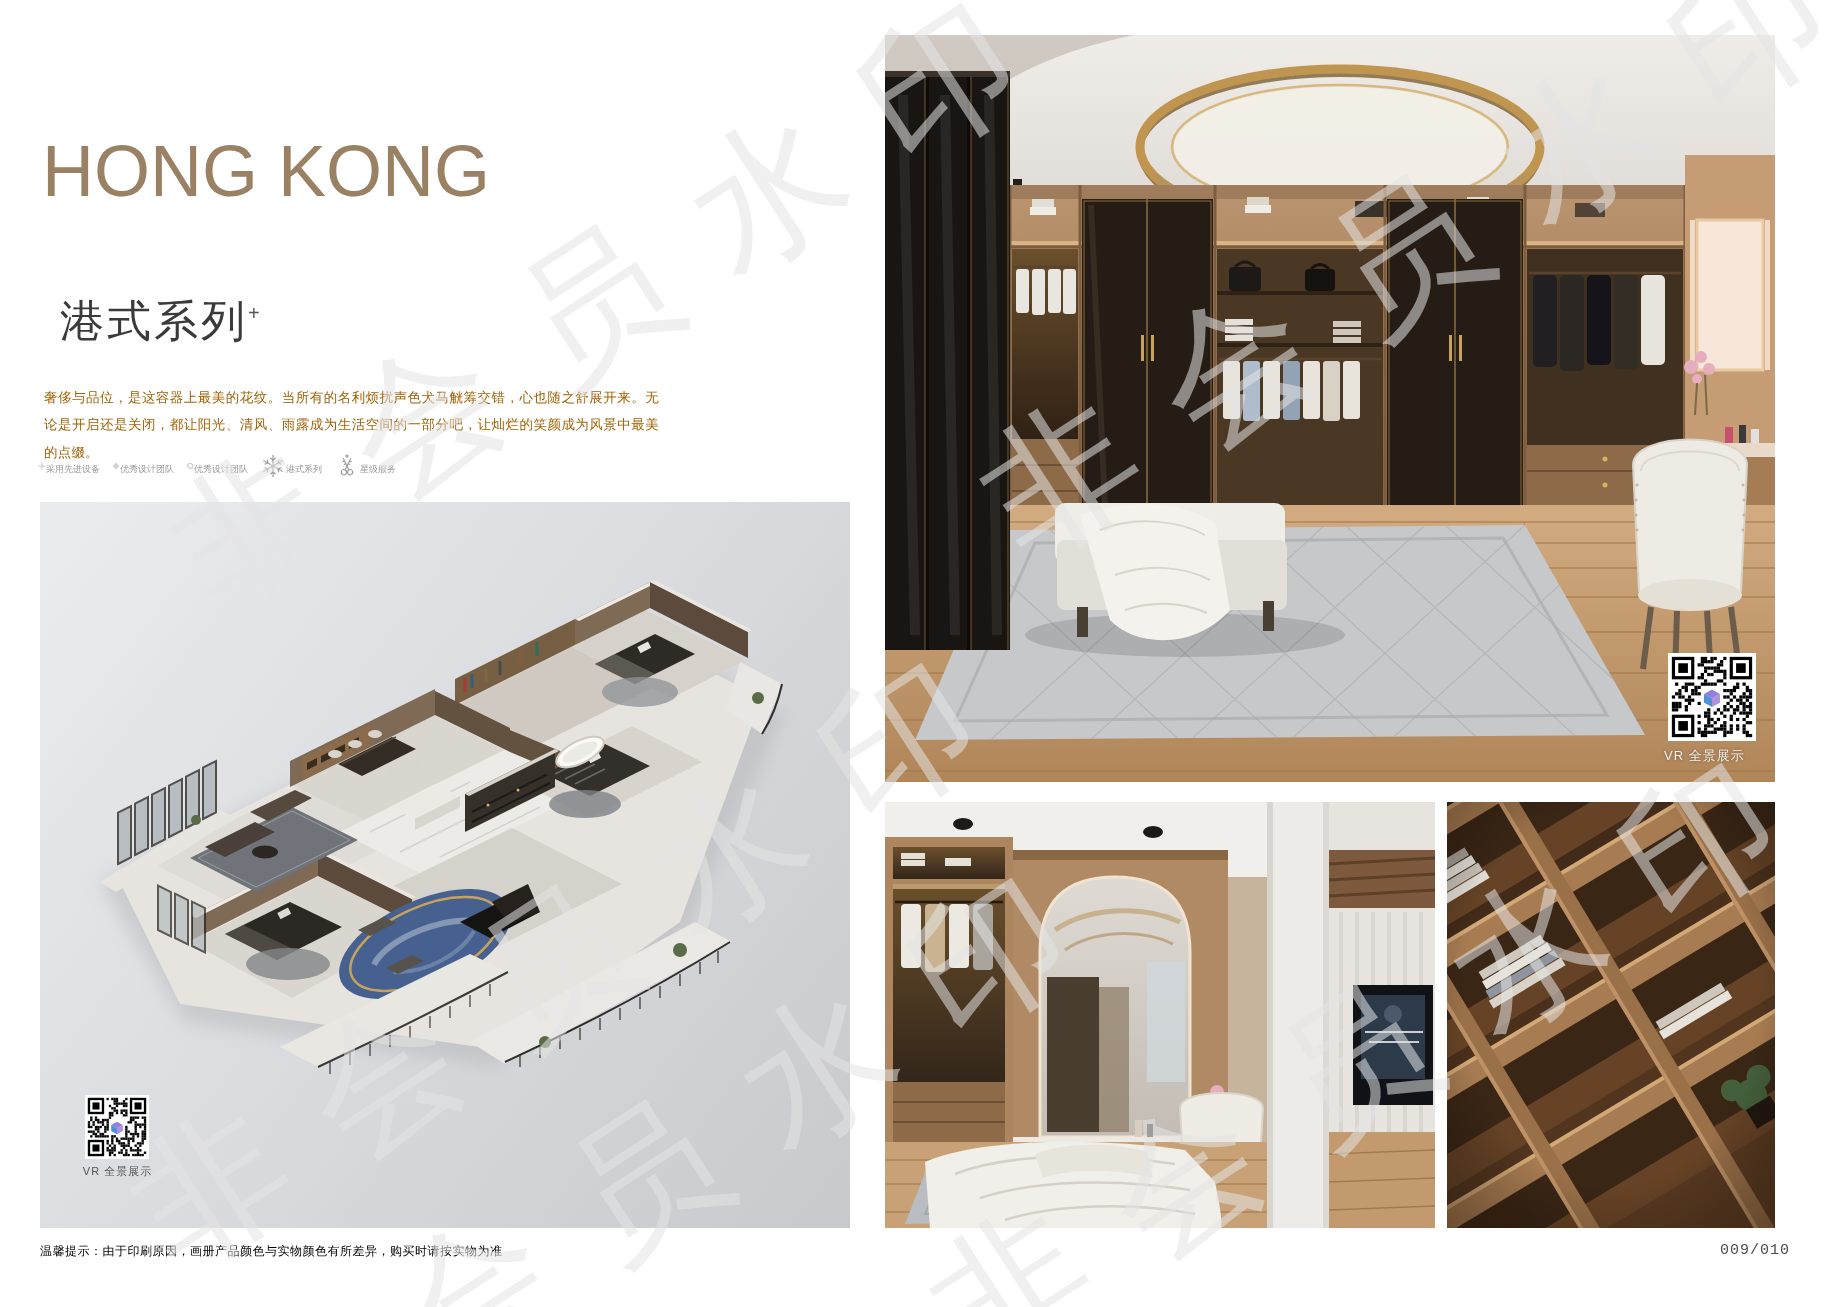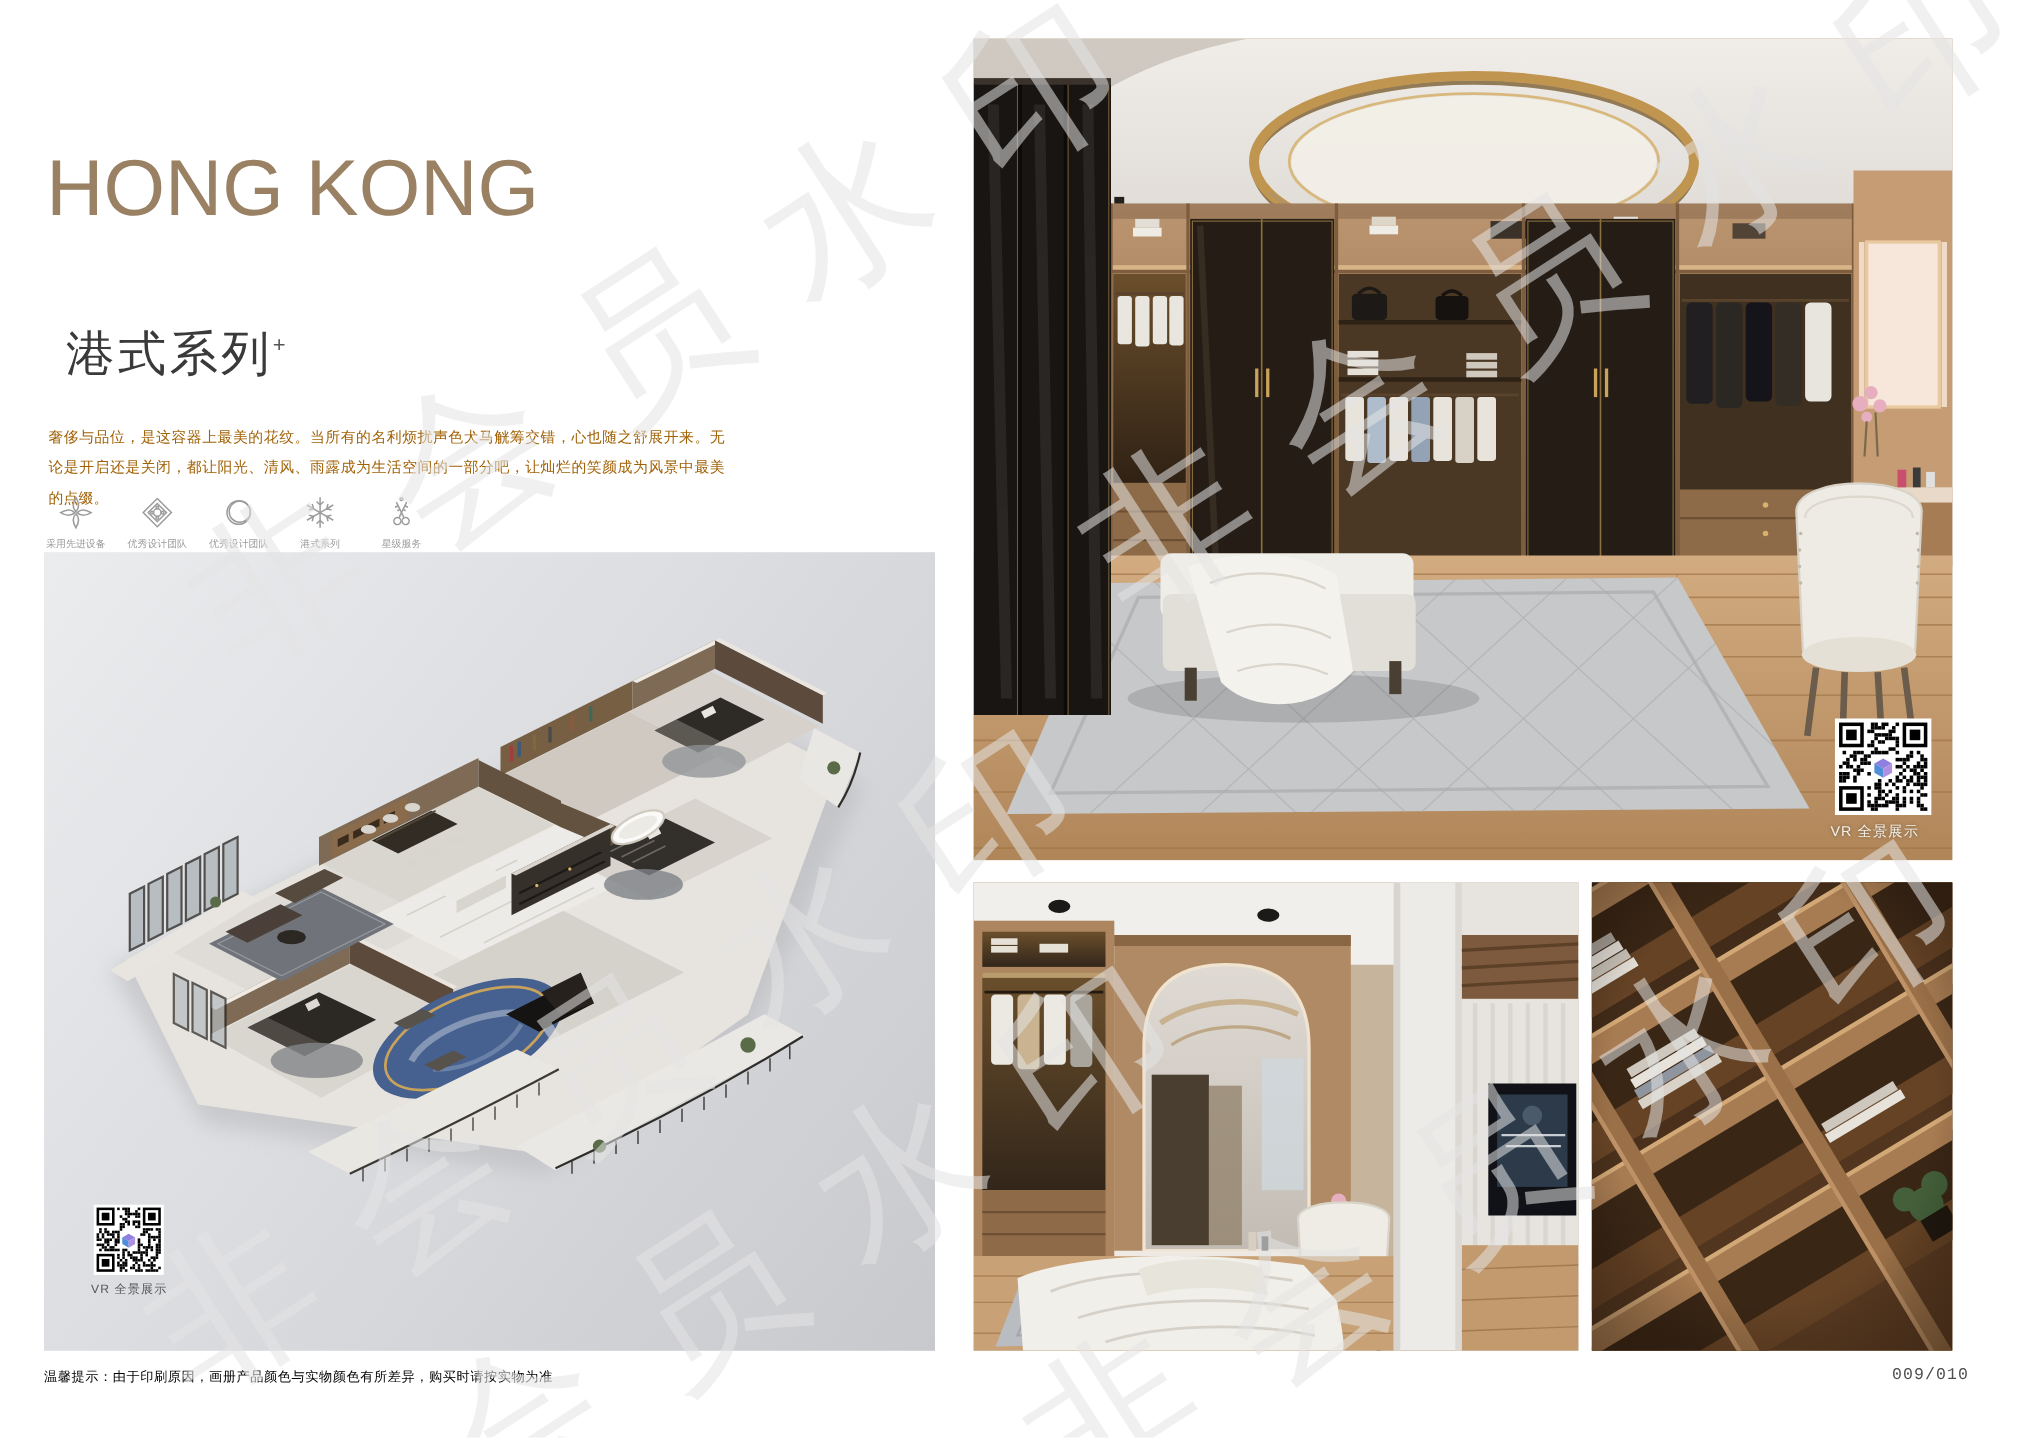--- a/index.html
+++ b/index.html
@@ -7,21 +7,21 @@
         font-family:"Liberation Sans","DejaVu Sans",sans-serif;border-radius:19px;}
 
   
   .title{position:absolute;left:42px;top:138px;color:#9a8164;font-size:72px;line-height:0.94;
          font-weight:300;letter-spacing:0px;}
   .subtitle{position:absolute;left:44px;top:292px;color:#3a3a3a;font-size:44px;font-weight:500;letter-spacing:3px;margin-left:16px;}
   .subtitle sup{font-size:20px;color:#555;font-weight:400;}
   .desc{position:absolute;left:44px;top:370px;width:615px;font-size:13.5px;line-height:2.05;
         color:#a16207;letter-spacing:0.2px;text-align:justify;}
   .features{position:absolute;left:38px;top:450px;display:flex;gap:12px;}
-  .feature{width:62px;display:flex;flex-direction:column;align-items:center;}
+  .feature{width:62px;display:flex;flex-direction:row;align-items:center;}
   .feature svg{width:32px;height:32px;stroke:#9c9c9c;fill:none;stroke-width:1.3;}
   .feature .flabel{margin-top:6px;font-size:9px;color:#9a9a9a;white-space:nowrap;}
 
   
   .plate{position:absolute;left:40px;top:502px;width:810px;height:726px;
          background:linear-gradient(128deg,#ebecee 0%,#dcdde0 45%,#c8c9cc 100%);overflow:hidden;}
   .plate svg.scene{position:absolute;left:0;top:0;}
   .fp-qr{position:absolute;left:45px;top:593px;width:64px;height:64px;}
   .fp-qr-label{position:absolute;left:20px;top:662px;width:115px;text-align:center;
                font-size:11px;color:#55565a;letter-spacing:1px;}

